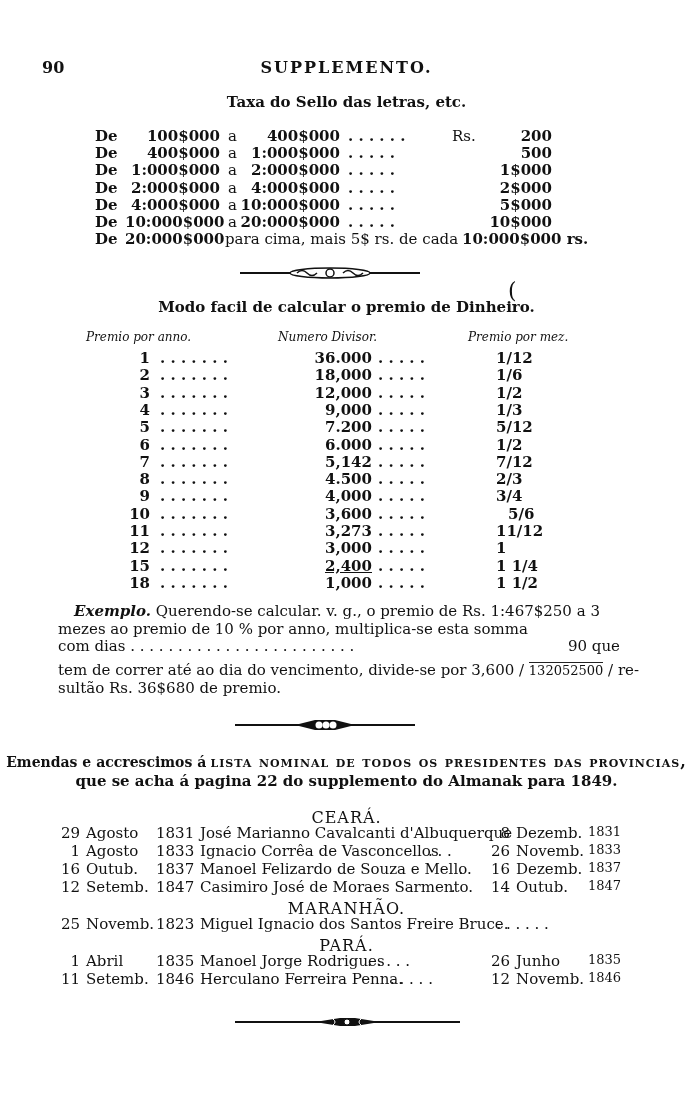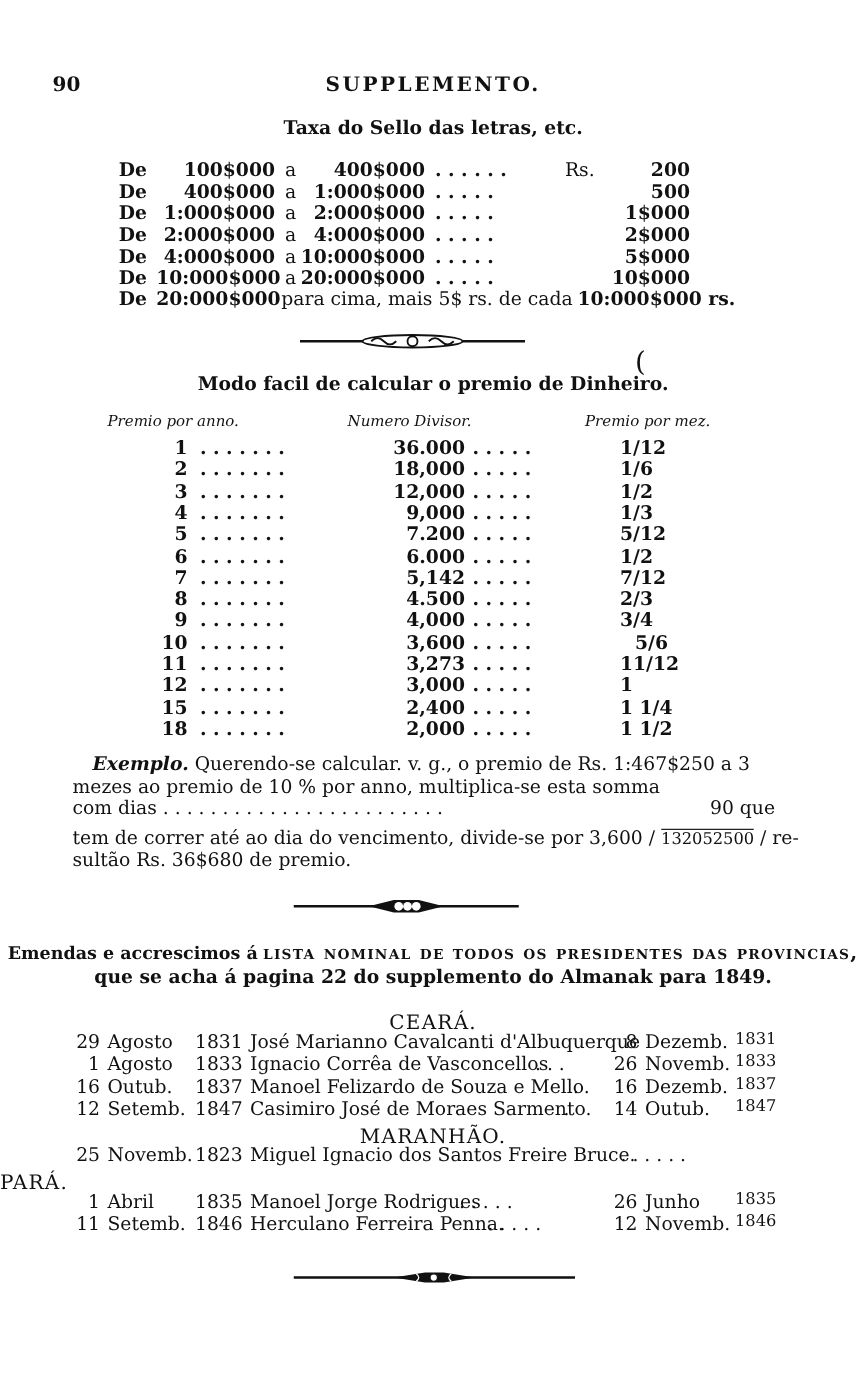--- a/index.html
+++ b/index.html
@@ -174,28 +174,28 @@
     <div>
       <div class="abs row bold-cell right" style="left:118px;width:32px;top:540.3px;">12</div>
       <div class="abs row bold-cell" style="left:160px;top:540.3px;">.  .  .  .  .  .  .</div>
       <div class="abs row bold-cell right" style="left:300px;width:72px;top:540.3px;">3,000</div>
       <div class="abs row bold-cell" style="left:378px;top:540.3px;">.  .  .  .  .</div>
       <div class="abs row bold-cell" style="left:496px;top:540.3px;">1</div>
     </div>
     <div>
       <div class="abs row bold-cell right" style="left:118px;width:32px;top:557.6px;">15</div>
       <div class="abs row bold-cell" style="left:160px;top:557.6px;">.  .  .  .  .  .  .</div>
-      <div class="abs row bold-cell right" style="left:300px;width:72px;top:557.6px;">2,400</div>
+      <div class="abs row bold-cell right" style="left:300px;width:72px;top:557.6px;text-decoration:underline;">2,400</div>
       <div class="abs row bold-cell" style="left:378px;top:557.6px;">.  .  .  .  .</div>
       <div class="abs row bold-cell" style="left:496px;top:557.6px;">1 1/4</div>
     </div>
     <div>
       <div class="abs row bold-cell right" style="left:118px;width:32px;top:574.9px;">18</div>
       <div class="abs row bold-cell" style="left:160px;top:574.9px;">.  .  .  .  .  .  .</div>
-      <div class="abs row bold-cell right" style="left:300px;width:72px;top:574.9px;">2,000</div>
+      <div class="abs row bold-cell right" style="left:300px;width:72px;top:574.9px;">1,000</div>
       <div class="abs row bold-cell" style="left:378px;top:574.9px;">.  .  .  .  .</div>
       <div class="abs row bold-cell" style="left:496px;top:574.9px;">1 1/2</div>
     </div>
   </div>
 
 <div class="abs row" style="left:74px;top:603px;text-align:center;"><span style="font-style:italic;font-weight:bold;">Exemplo.</span> <span>Querendo-se calcular. v. g., o premio de Rs. 1:467$250 a 3</span></div>
 <div class="abs row" style="left:58px;top:621px;">mezes ao premio de 10 % por anno, multiplica-se esta somma</div>
 <div class="abs row" style="left:58px;top:638px;">com dias . . . . . . . . . . . . . . . . . . . . . . . .</div>
 <div class="abs row" style="left:568px;top:638px;">90 que</div>
 <div class="abs row" style="left:58px;top:662px;"><span>tem de correr até ao dia do vencimento, divide-se por 3,600 /</span> <span class="overline small">132052500</span> <span>/ re-</span></div>
@@ -260,21 +260,21 @@
     <div>
       <div class="abs row right" style="left:52px;width:28px;top:916px;">25</div>
       <div class="abs row" style="left:86px;top:916px;">Novemb.</div>
       <div class="abs row" style="left:156px;top:916px;">1823</div>
       <div class="abs row" style="left:200px;top:916px;">Miguel Ignacio dos Santos Freire Bruce.</div>
       <div class="abs row" style="left:496.4px;top:916px;">. . . . . .</div>
       <div class="abs row right" style="left:484px;width:26px;top:916px;"></div>
       <div class="abs row" style="left:516px;top:916px;"></div>
       <div class="abs row small" style="left:588px;top:914px;"></div>
     </div>
-    <div class="abs sc" style="left:0;width:693px;top:936px;">PARÁ.</div>
+    <div class="abs sc" style="left:0;width:693px;text-align:center;top:936px;">PARÁ.</div>
     <div>
       <div class="abs row right" style="left:52px;width:28px;top:953px;">1</div>
       <div class="abs row" style="left:86px;top:953px;">Abril</div>
       <div class="abs row" style="left:156px;top:953px;">1835</div>
       <div class="abs row" style="left:200px;top:953px;">Manoel Jorge Rodrigues</div>
       <div class="abs row" style="left:367.2px;top:953px;">. . . . .</div>
       <div class="abs row right" style="left:484px;width:26px;top:953px;">26</div>
       <div class="abs row" style="left:516px;top:953px;">Junho</div>
       <div class="abs row small" style="left:588px;top:951px;">1835</div>
     </div>

